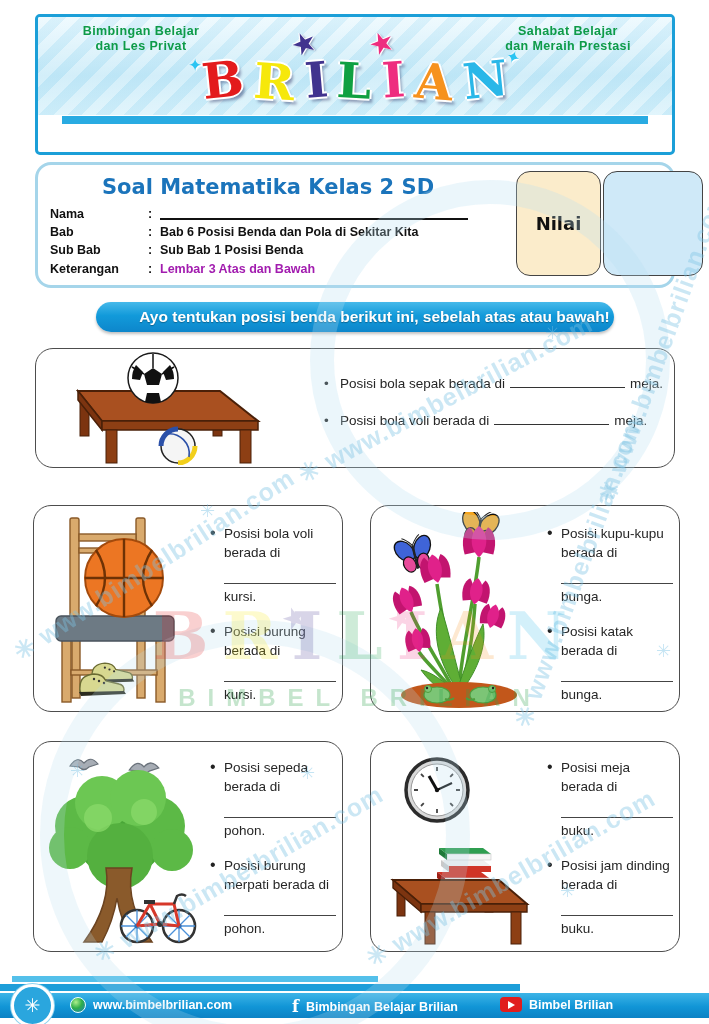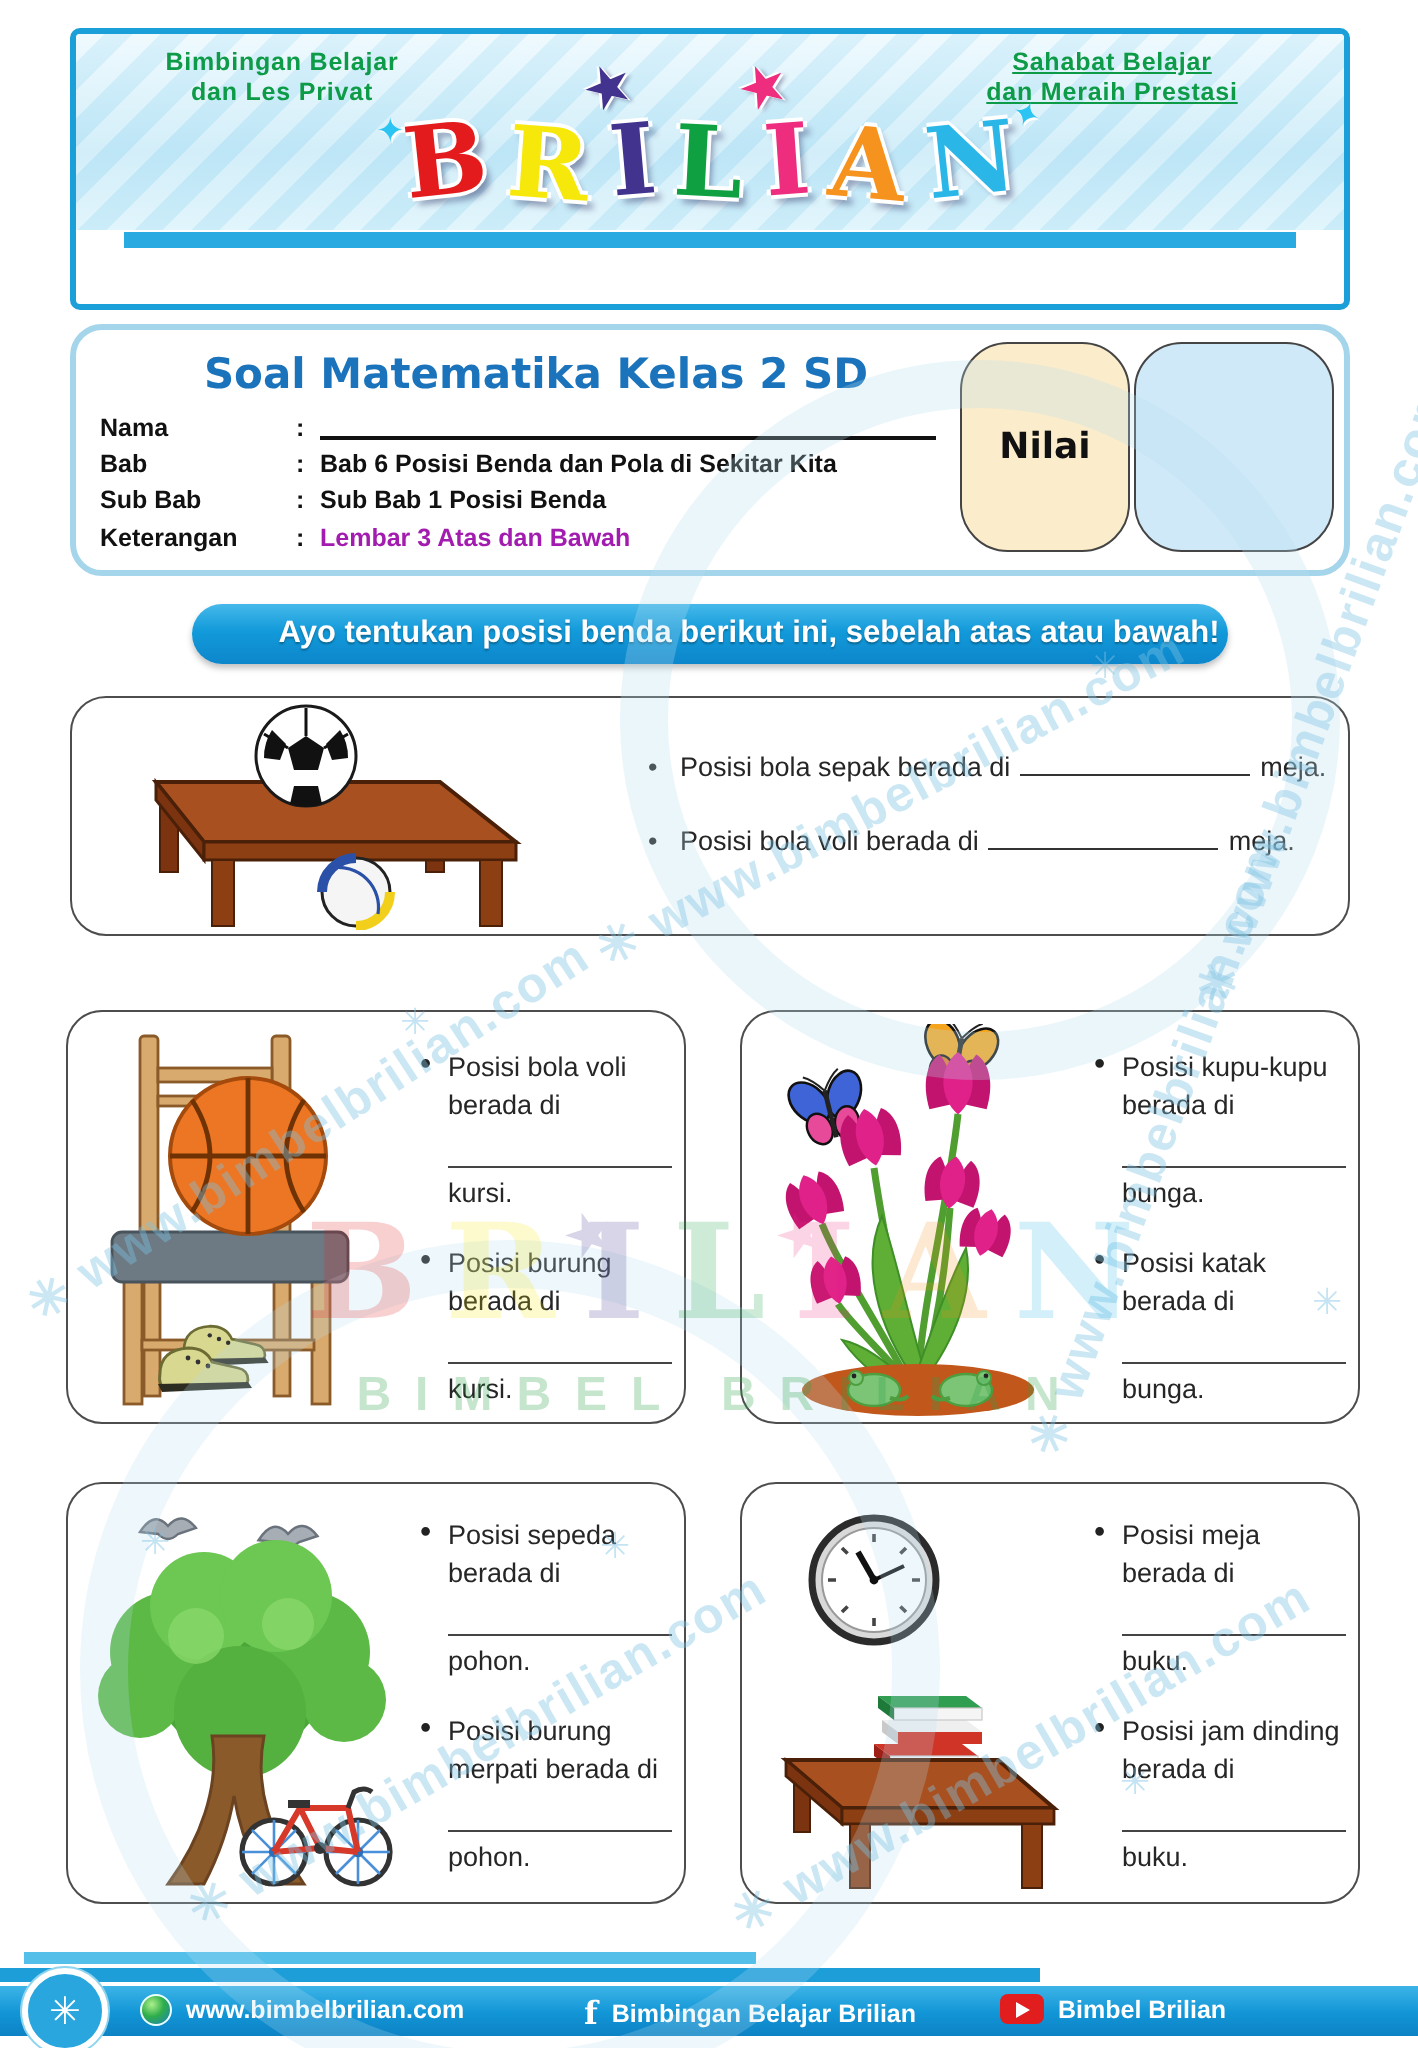--- a/index.html
+++ b/index.html
@@ -17,21 +17,21 @@
   }
   .header-band {
     position:absolute; left:0; top:0; right:0; height:98px;
     background:
       repeating-linear-gradient(135deg, rgba(255,255,255,.28) 0 10px, rgba(173,222,243,.25) 10px 20px),
       linear-gradient(180deg,#e9f8fe 0%, #c2e8f7 60%, #d6f1fb 100%);
   }
   .tagline { position:absolute; top:7px; font-weight:bold; font-size:12.5px; line-height:15px;
     color:#0e9b48; text-align:center; letter-spacing:.4px; }
   .tagline-left { left:18px; width:170px; }
-  .tagline-right { right:26px; width:180px;text-decoration:underline; }
+  .tagline-right { right:14px; width:180px; }
   .logo-row { position:absolute; left:0; right:0; top:34px; text-align:center; white-space:nowrap; }
   .logo-letter { position:relative; display:inline-block; font-family:"DejaVu Serif", serif;
     font-weight:bold; font-size:49px; line-height:58px; margin:0 5px;
     text-shadow:2px 0 0 #fff,-2px 0 0 #fff,0 2px 0 #fff,0 -2px 0 #fff,3px 4px 3px rgba(40,40,90,.45); }
   .logo-letter:nth-child(1){ transform:rotate(-6deg); }
   .logo-letter:nth-child(2){ transform:rotate(4deg) translateY(2px); }
   .logo-letter:nth-child(3){ transform:rotate(-5deg); }
   .logo-letter:nth-child(4){ transform:rotate(3deg) translateY(1px); }
   .logo-letter:nth-child(5){ transform:rotate(-4deg); }
   .logo-letter:nth-child(6){ transform:rotate(5deg) translateY(2px); }
@@ -50,21 +50,21 @@
     left:35px; top:162px; width:640px; height:126px;
     border:3px solid #a5d5ea; border-radius:16px; background:#fff; z-index:10;padding-left:14px;
   }
   .info-title { position:absolute; left:40px; top:10px; width:380px; text-align:center;
     font-size:21px; font-weight:bold; color:#1b74bb; font-family:"DejaVu Sans", sans-serif; }
   .f-row { position:absolute; left:12px; display:flex; font-size:12.5px; font-weight:bold; color:#111; }
   .f-row-0 { top:42px; } .f-row-1 { top:60px; } .f-row-2 { top:78px; } .f-row-3 { top:97px; }
   .f-label { width:98px; }
   .f-sep { width:12px; }
   .name-line { display:inline-block; width:308px; height:13px; border-bottom:2px solid #111; }
-  .score-box { position:absolute; border:1.6px solid #444; border-radius:24px; }
+  .score-box { position:absolute; border:1.6px solid #444; border-radius:14px;margin-left:36px; }
   .nilai-box { left:442px; top:6px; width:85px; height:105px; background:#fbeccb;
     display:flex; align-items:center; justify-content:center; font-size:18px; font-weight:bold;
     color:#111; font-family:"DejaVu Sans", sans-serif; }
   .empty-box { left:529px; top:6px; width:100px; height:105px; background:#cfe9f8; }
 
   
   .banner {
     left:96px; top:302px; width:518px; height:30px; border-radius:15px;
     background:linear-gradient(180deg,#46b9ea 0%, #129ada 45%, #0d86cb 100%);
     box-shadow:0 2px 3px rgba(0,0,0,.25);

